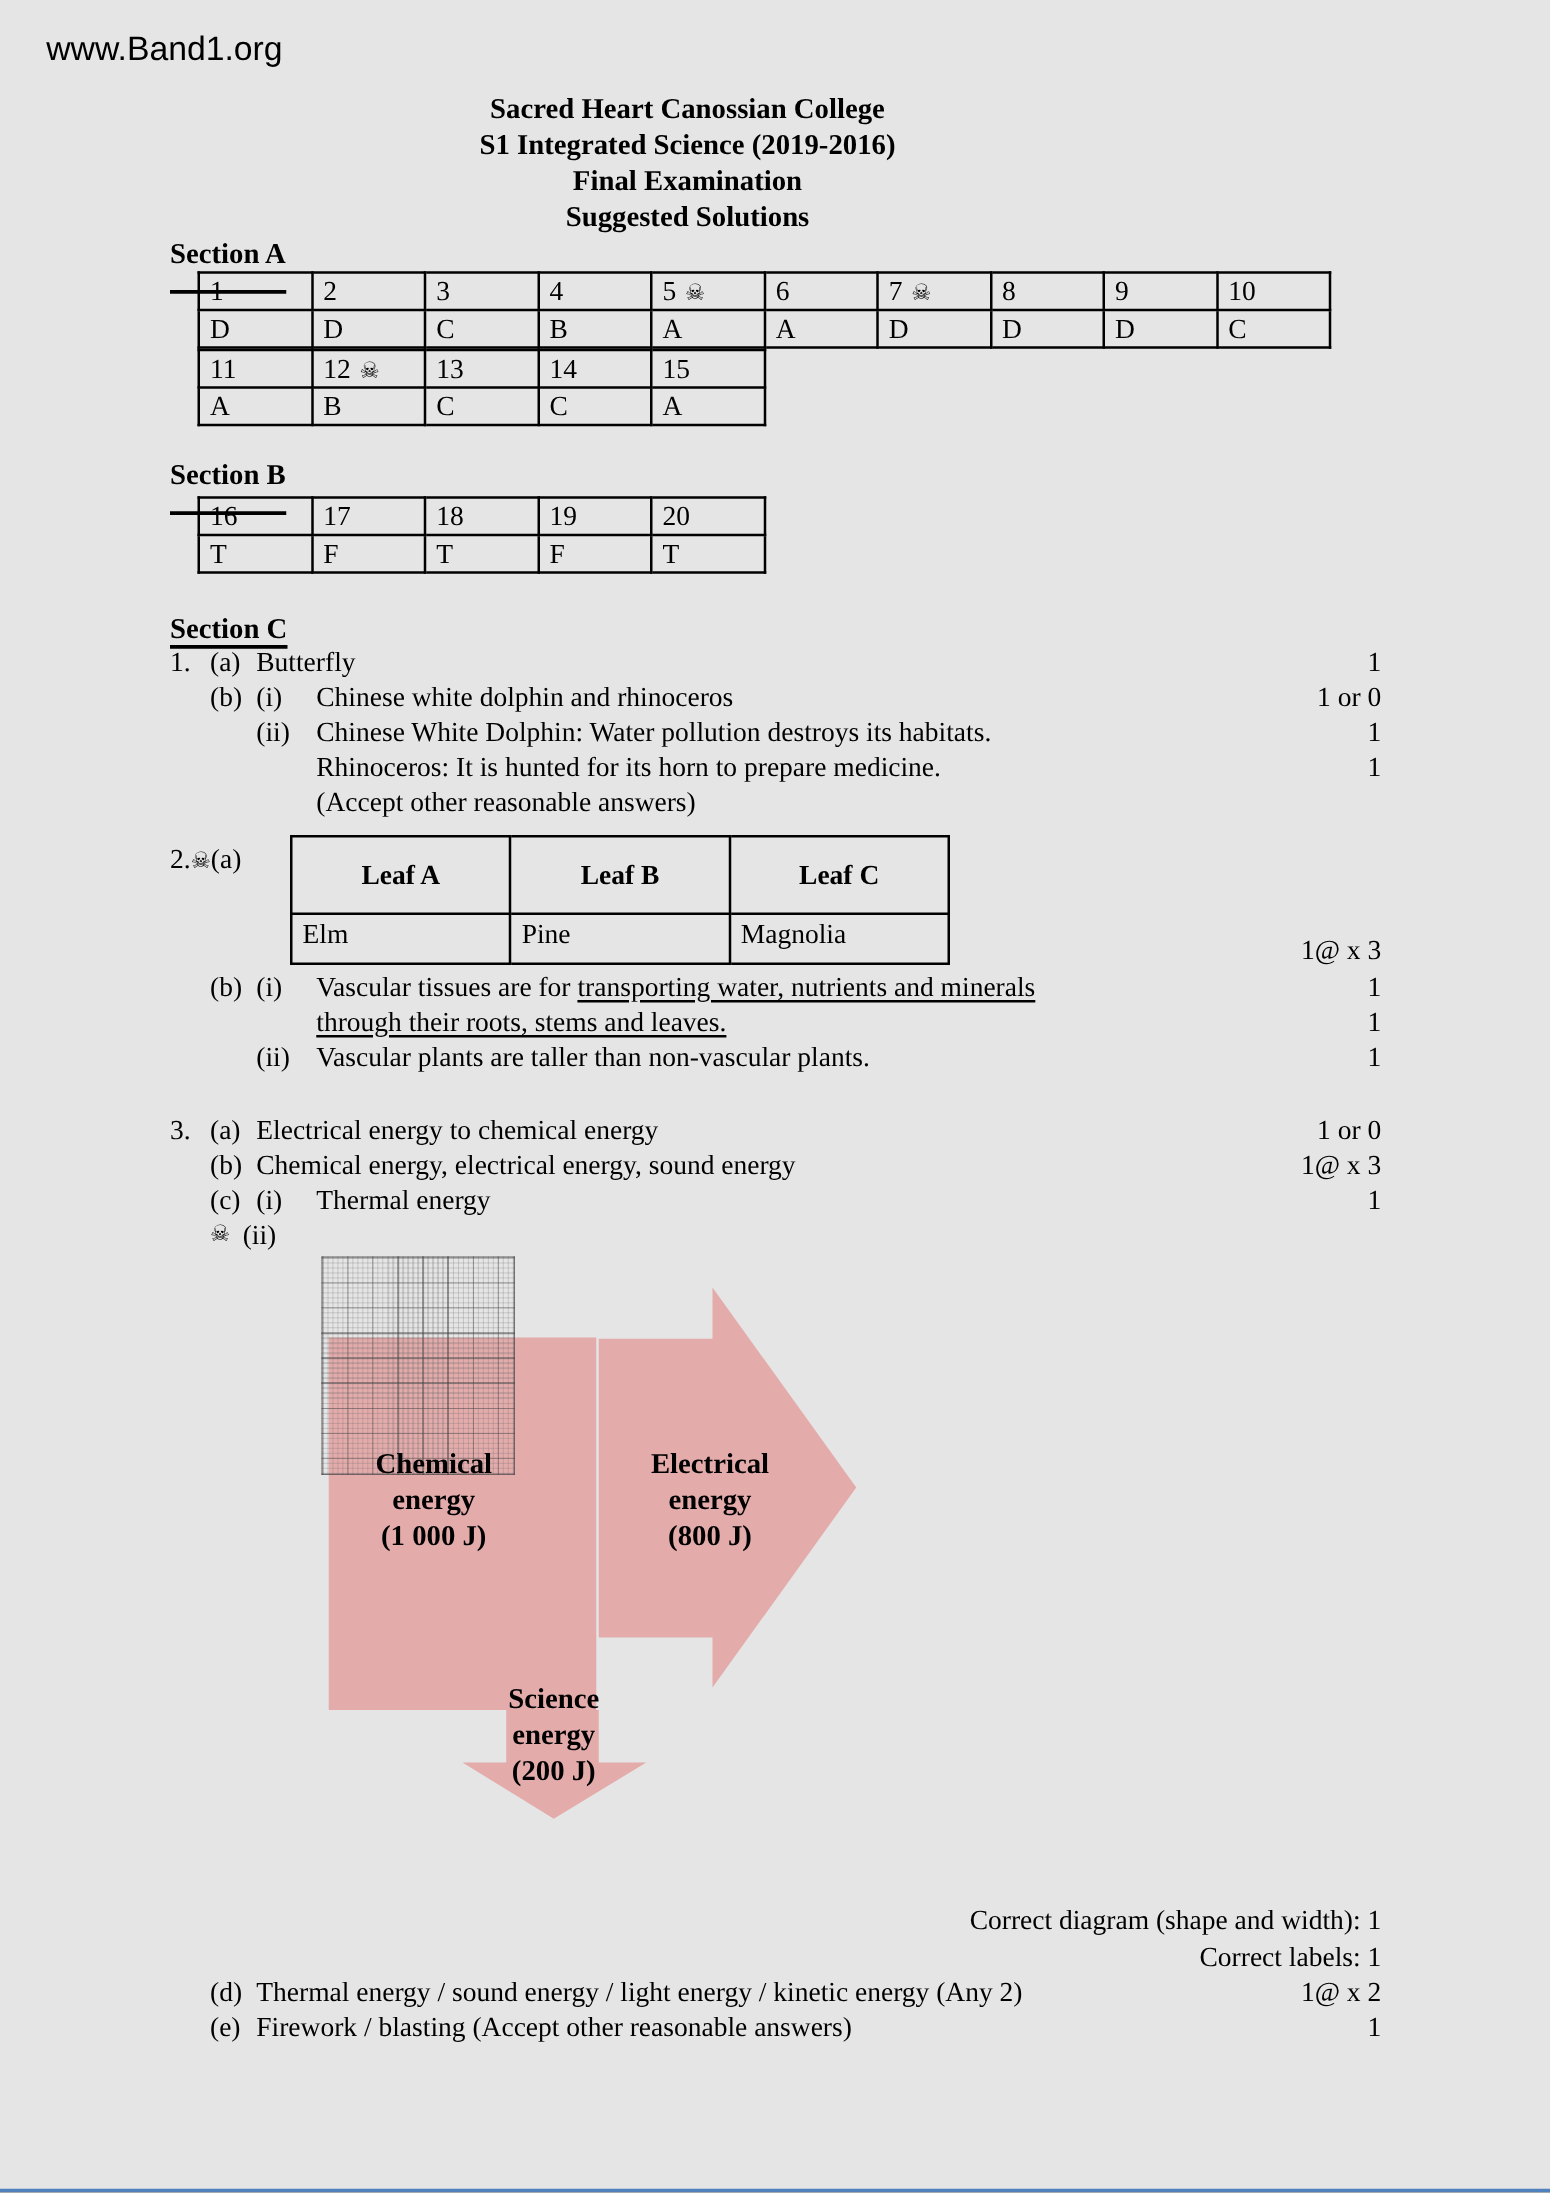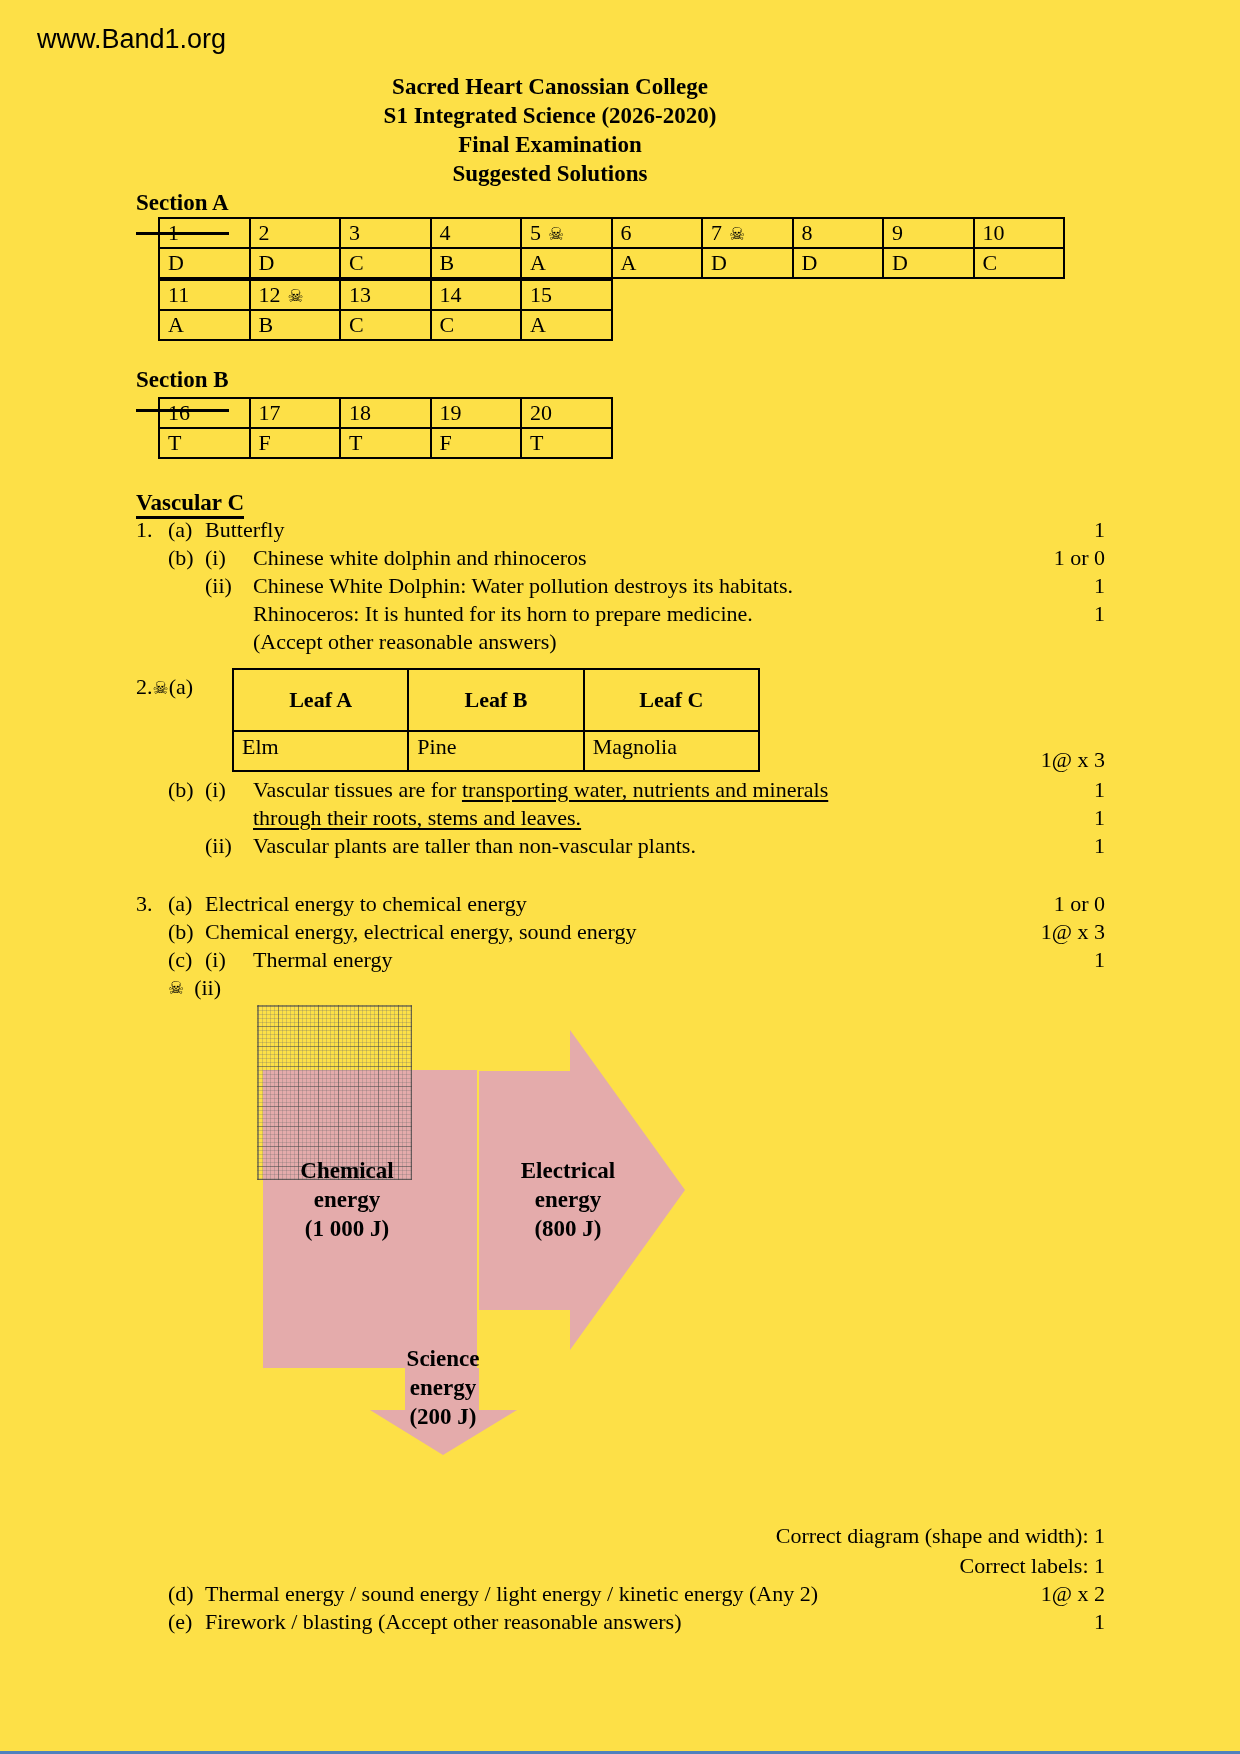--- a/index.html
+++ b/index.html
@@ -1,16 +1,16 @@
 <!DOCTYPE html>
 <html><head>
 <meta charset="utf-8">
 <style>
   html,body{margin:0;padding:0;background:#888}
-  .page{position:relative;width:1240px;height:1754px;background:#fde047;
+  .page{position:relative;width:1240px;height:1754px;background:#e5e5e5;
         font-family:"Liberation Serif",serif;color:#000;overflow:hidden}
 
   .watermark{position:absolute;left:37px;top:24px;
              font-family:"Liberation Sans",sans-serif;font-size:27px}
 
   .hdr{position:absolute;left:0;top:72px;width:1100px;text-align:center;
        font-weight:bold;font-size:23px;line-height:29px}
 
   .sec-title{position:absolute;left:136px;font-size:23px;font-weight:bold;
              border-bottom:3px solid #000;padding-bottom:16px}
@@ -61,21 +61,21 @@
 </style>
 </head>
 <body>
 
 <div class="page">
 
   <div class="watermark">www.Band1.org</div>
 
   <div class="hdr">
     <div>Sacred Heart Canossian College</div>
-    <div>S1 Integrated Science (2026-2020)</div>
+    <div>S1 Integrated Science (2019-2016)</div>
     <div>Final Examination</div>
     <div>Suggested Solutions</div>
   </div>
 
   <div class="sec-title" style="top:190px">Section A</div>
 
   <table class="anstable" style="left:158px;top:217px;width:805px">
     <tbody>
         <tr>
       <td><span>1</span></td>
@@ -138,21 +138,21 @@
       <td>T</td>
       <td>F</td>
       <td>T</td>
       <td>F</td>
       <td>T</td>
     </tr>
   </tbody>
     </table>
 
   <div class="cblock" style="top:490px;height:520px">
-    <div class="sec-c-title">Vascular C</div>
+    <div class="sec-c-title">Section C</div>
 
     <div class="crow" style="top:26px">
       <span class="sp32">1.</span><span class="sp37">(a)</span><span>Butterfly</span>
       <span class="mark">1</span>
     </div>
     <div class="crow" style="top:54px">
       <span class="sp32"></span><span class="sp37">(b)</span><span class="sp48">(i)</span><span>Chinese white dolphin and rhinoceros</span>
       <span class="mark">1 or 0</span>
     </div>
     <div class="crow" style="top:82px">

